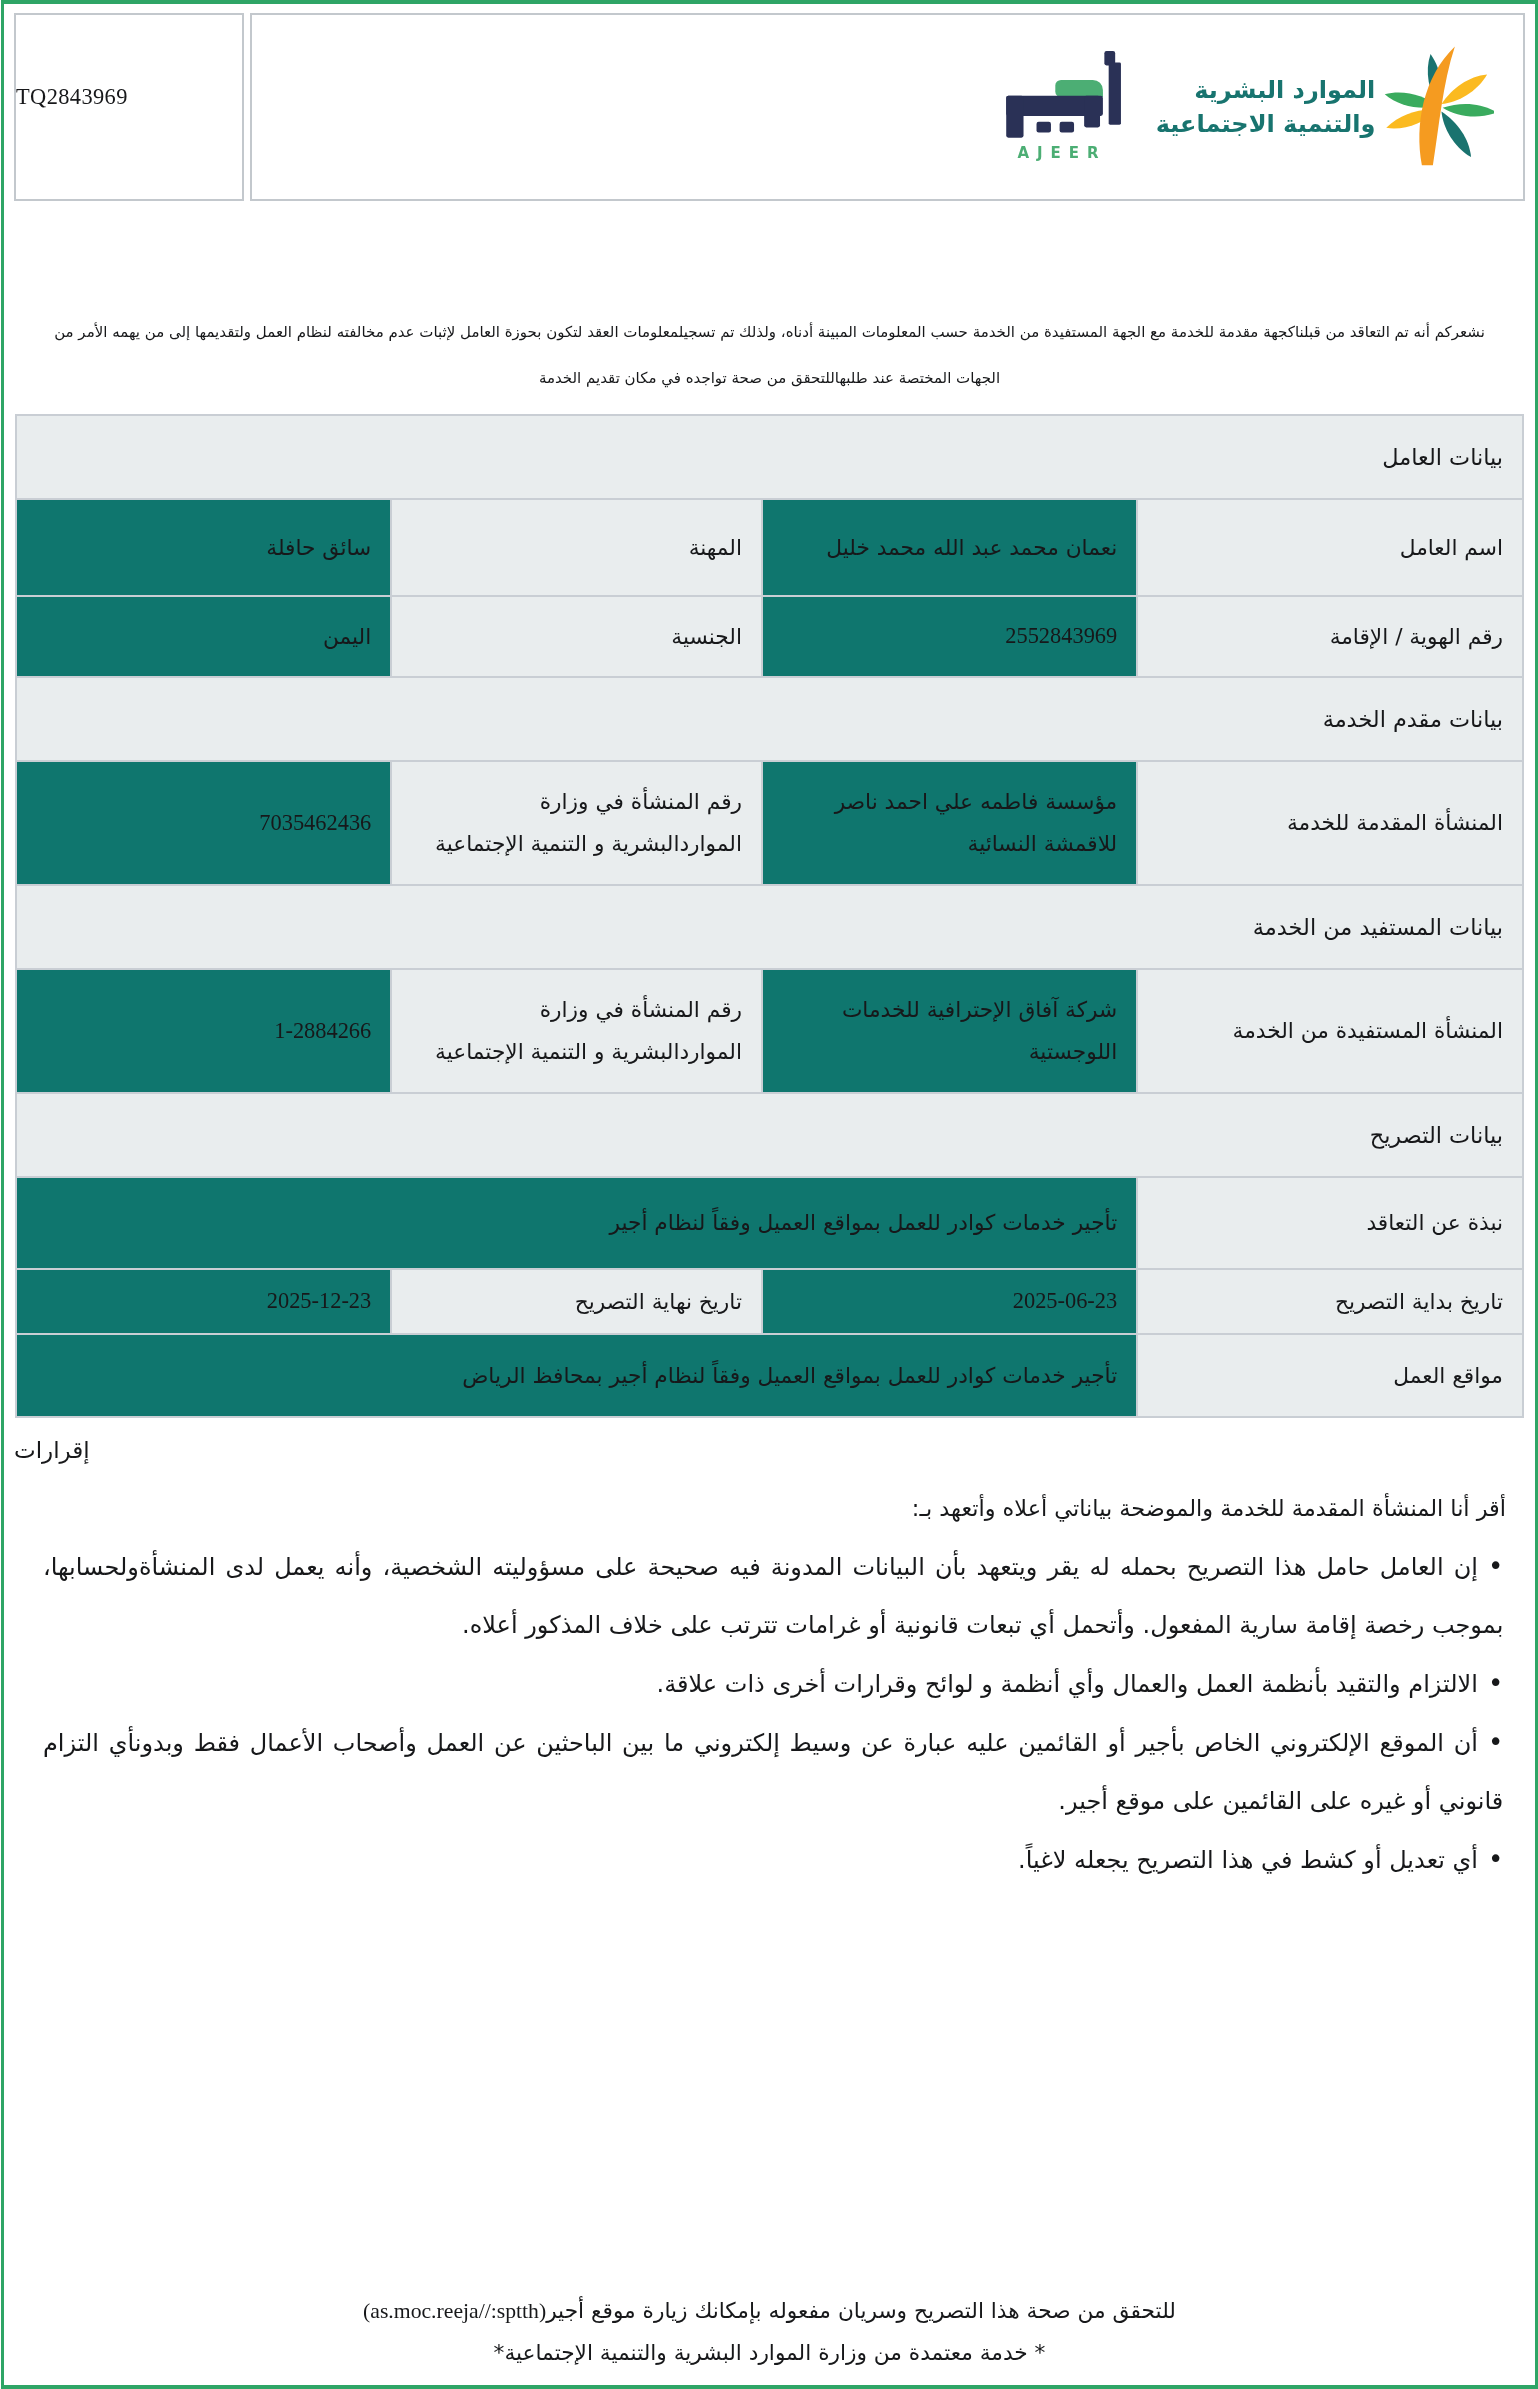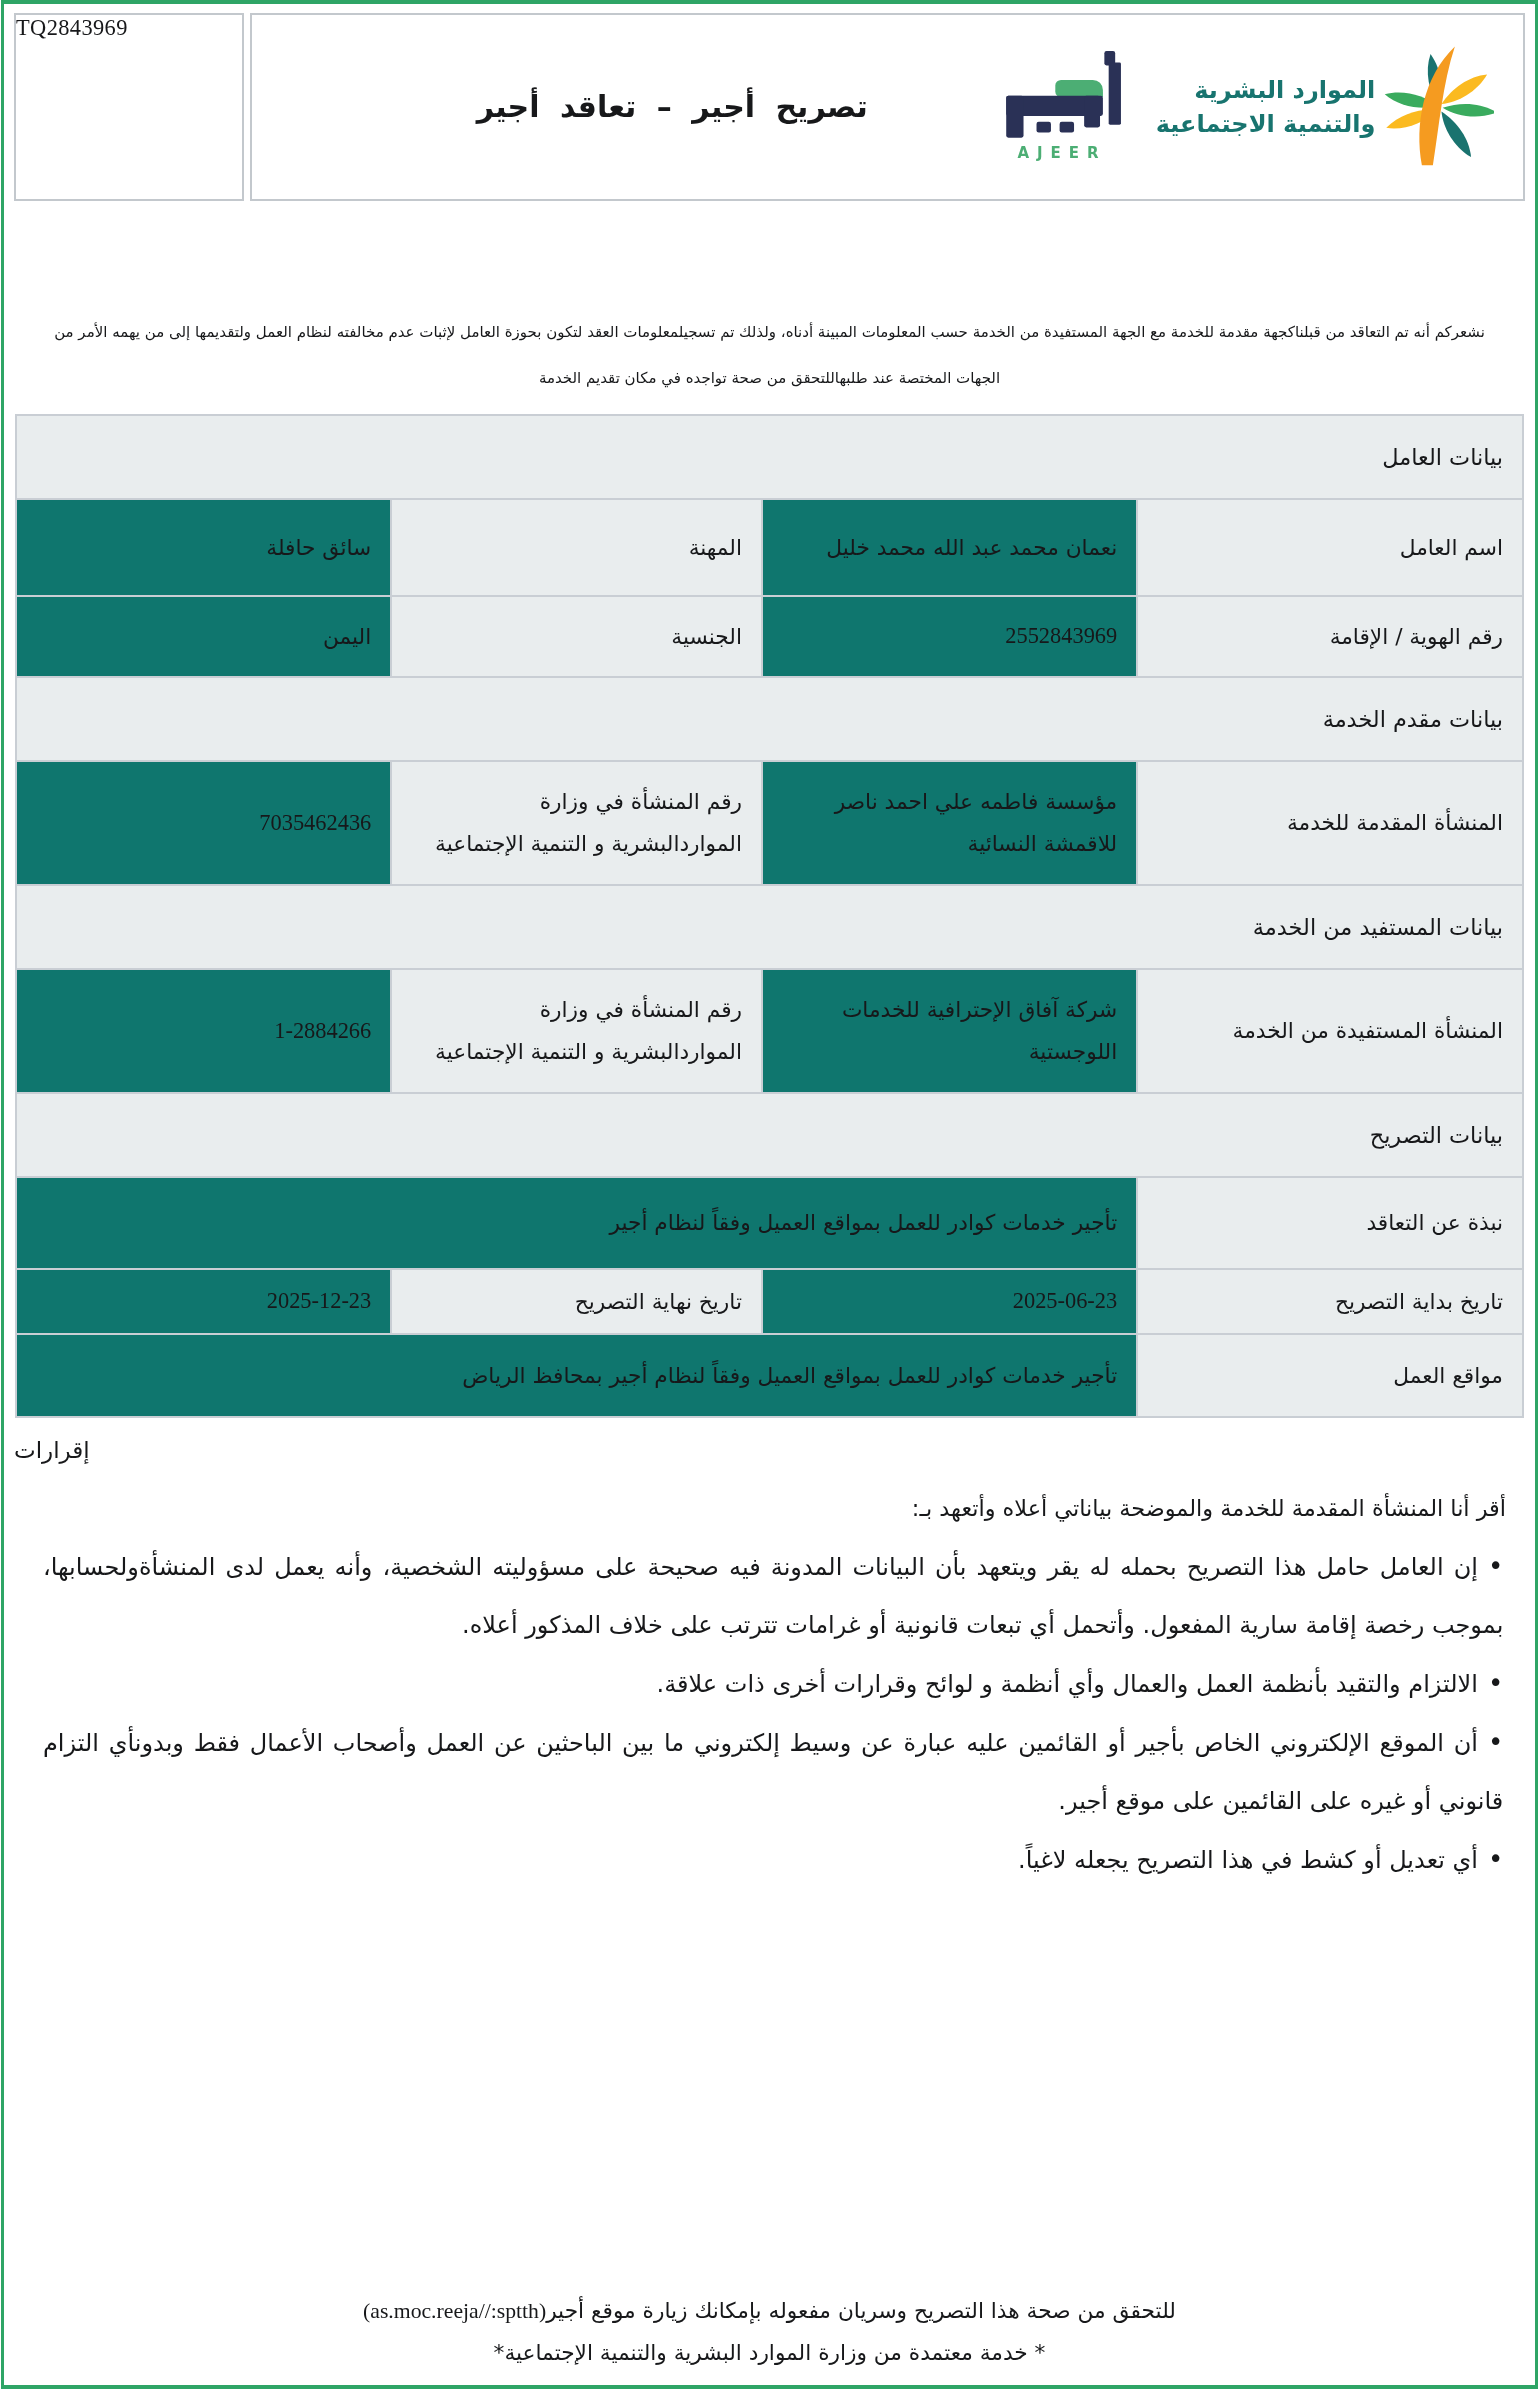--- a/index.html
+++ b/index.html
@@ -26,21 +26,21 @@
     background:#fff;
     padding:8.7px 10px;
     overflow:hidden;
   }
   .serif{font-family:"Liberation Serif","DejaVu Serif",serif;}
 
   
   .hdr{display:flex;flex-direction:row-reverse;gap:5.8px;height:188px;direction:ltr;}
   .hdr-box{border:2.2px solid var(--box-gray);background:#fff;height:100%;}
   .hdr-box.right{flex:1;display:flex;flex-direction:row;direction:rtl;align-items:center;padding:7.2px 29px 7.2px 21.7px;gap:8.7px;}
-  .hdr-box.left{width:230px;display:flex;align-items:flex-start;padding:0 0 19px 0;}
+  .hdr-box.left{width:230px;display:flex;align-items:center;padding:0 0 19px 0;}
   .tq{font-size:22.4px;letter-spacing:0.4px;padding-right:32px;direction:ltr;}
   .doc-title{flex:1;text-align:center;font-size:30px;font-weight:bold;word-spacing:10px;padding-left:87px;}
 
   .emblem{width:110px;height:129px;flex:0 0 auto;}
   .ministry-text{color:var(--teal);font-size:24px;font-weight:bold;line-height:34px;text-align:right;margin-left:20px;white-space:nowrap;}
   .ajeer{position:relative;width:130px;flex:0 0 auto;margin-left:4.3px;text-align:center;}
   .ajeer-ar{position:relative;display:block;margin:0 auto;}
   .ajeer-latin{display:block;text-align:center;color:var(--brand-green);font-size:15px;font-weight:bold;letter-spacing:8px;margin-top:1.4px;}
 
   
@@ -135,21 +135,20 @@
           <rect x="10" y="62" width="24" height="58" rx="3" fill="#2a3156"></rect>
 
           <rect x="118" y="62" width="22" height="44" rx="3" fill="#2a3156"></rect>
 
           <rect x="52" y="98" width="20" height="15" rx="3" fill="#2a3156"></rect>
           <rect x="84" y="98" width="20" height="15" rx="3" fill="#2a3156"></rect>
         </svg>
         <span class="ajeer-latin">AJEER</span>
       </div>
 
-      <div class="doc-title">تصريح أجير – تعاقد أجير</div>
     </div>
     <div class="hdr-box left">
       <span class="tq serif">TQ2843969</span>
     </div>
   </div>
 
   <p class="intro">نشعركم أنه تم التعاقد من قبلناكجهة مقدمة للخدمة مع الجهة المستفيدة من الخدمة حسب المعلومات المبينة أدناه، ولذلك تم تسجيلمعلومات العقد لتكون بحوزة العامل لإثبات عدم مخالفته لنظام العمل ولتقديمها إلى من يهمه الأمر من الجهات المختصة عند طلبهاللتحقق من صحة تواجده في مكان تقديم الخدمة</p>
 
   <table class="permit" dir="rtl">
     <colgroup>

